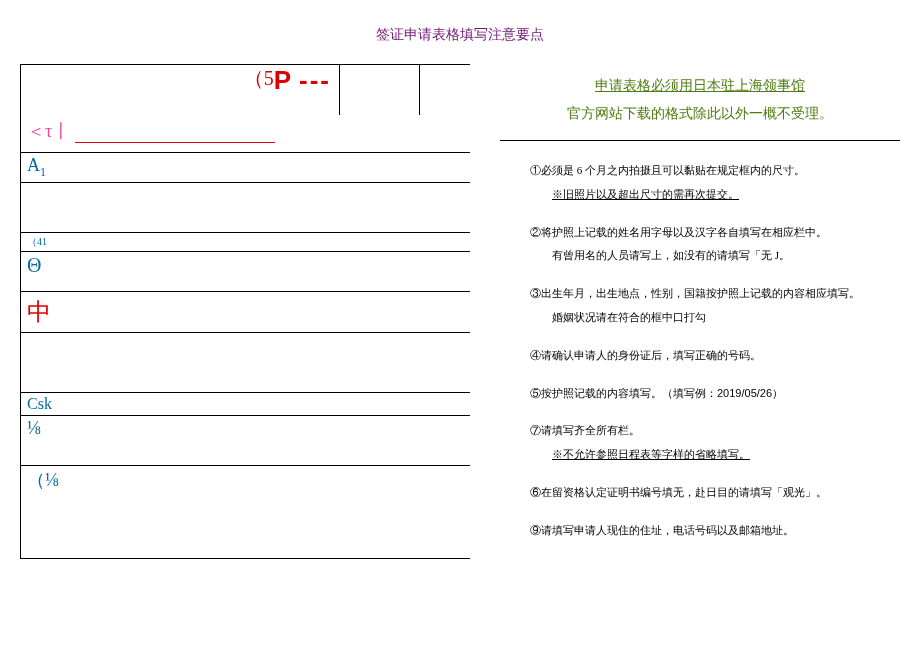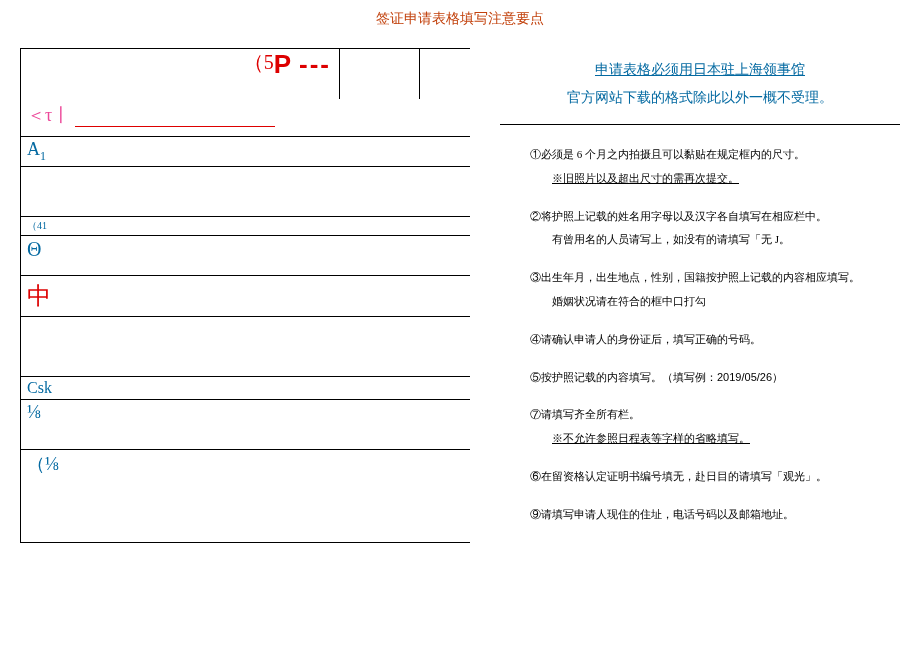--- a/index.html
+++ b/index.html
@@ -13,23 +13,23 @@
       background: #fff;
       width: 920px;
       height: 651px;
       position: relative;
       overflow: hidden;
     }
     .page-title {
       text-align: center;
       font-size: 14px;
       font-weight: normal;
-      padding-top: 10px;
+      padding-top: 26px;
       padding-bottom: 20px;
-      color: #c2410c;
+      color: #701a75;
     }
     .container {
       display: flex;
       padding: 0 20px;
     }
     .left-col {
       width: 450px;
       border-left: 1px solid #000;
       border-top: 1px solid #000;
       border-bottom: 1px solid #000;
@@ -101,21 +101,21 @@
       font-size: 24px;
       color: #d00;
       padding: 4px 6px;
     }
     .right-col {
       flex: 1;
       padding-left: 30px;
     }
     .notice-box {
       text-align: center;
-      color: #0369a1;
+      color: #4d7c0f;
       font-size: 14px;
       line-height: 2;
       border-bottom: 1px solid #000;
       padding: 8px 0 12px 0;
       margin-bottom: 20px;
     }
     .notice-line1 {
       text-decoration: underline;
     }
     .instruction-list {

